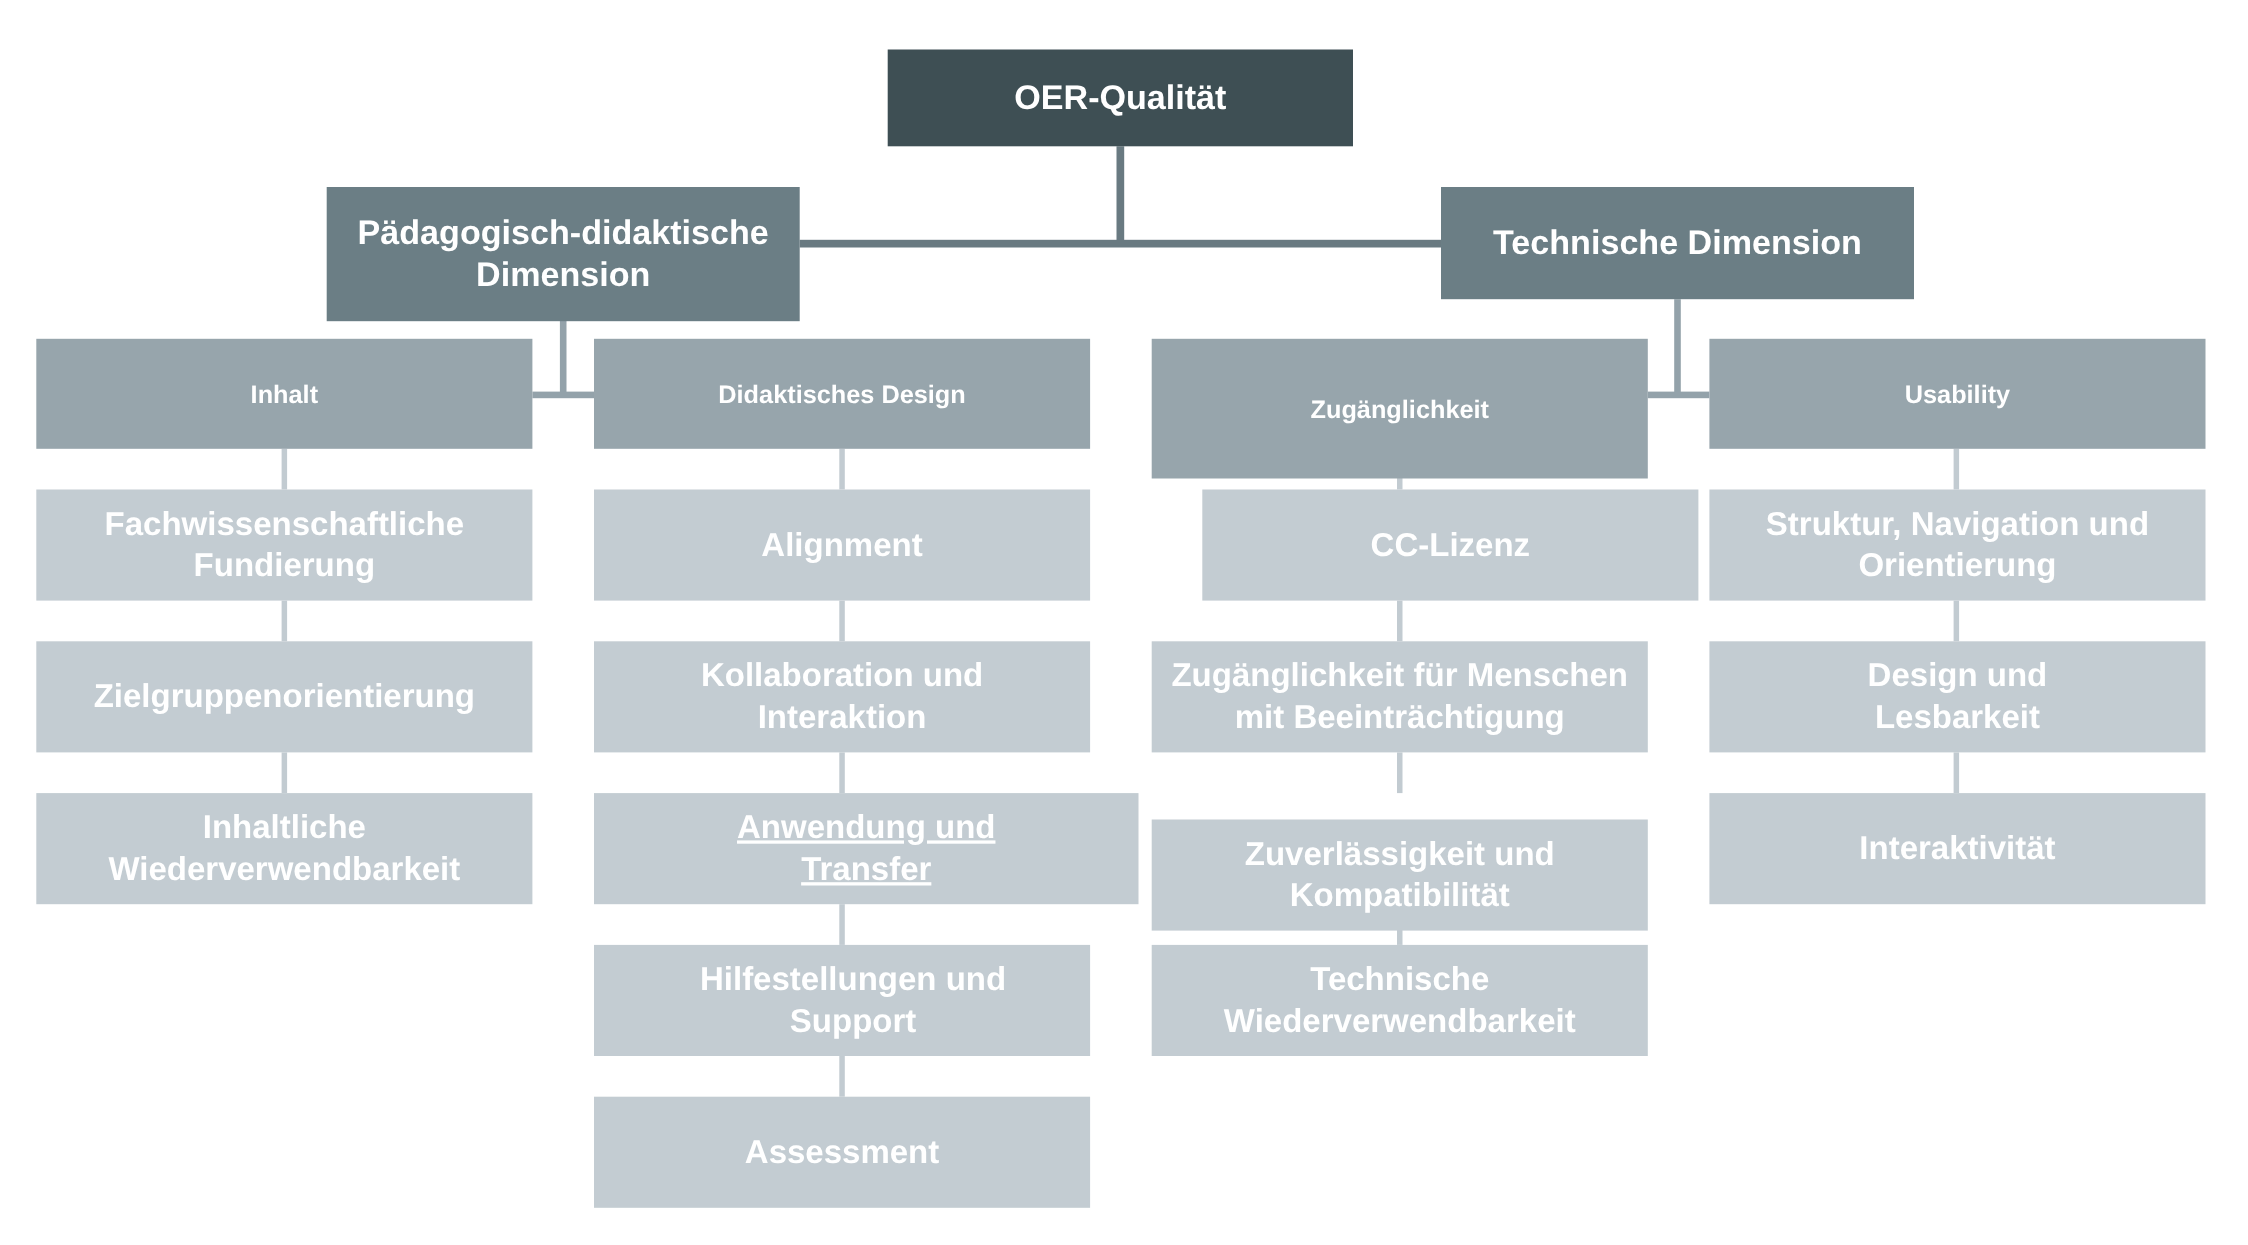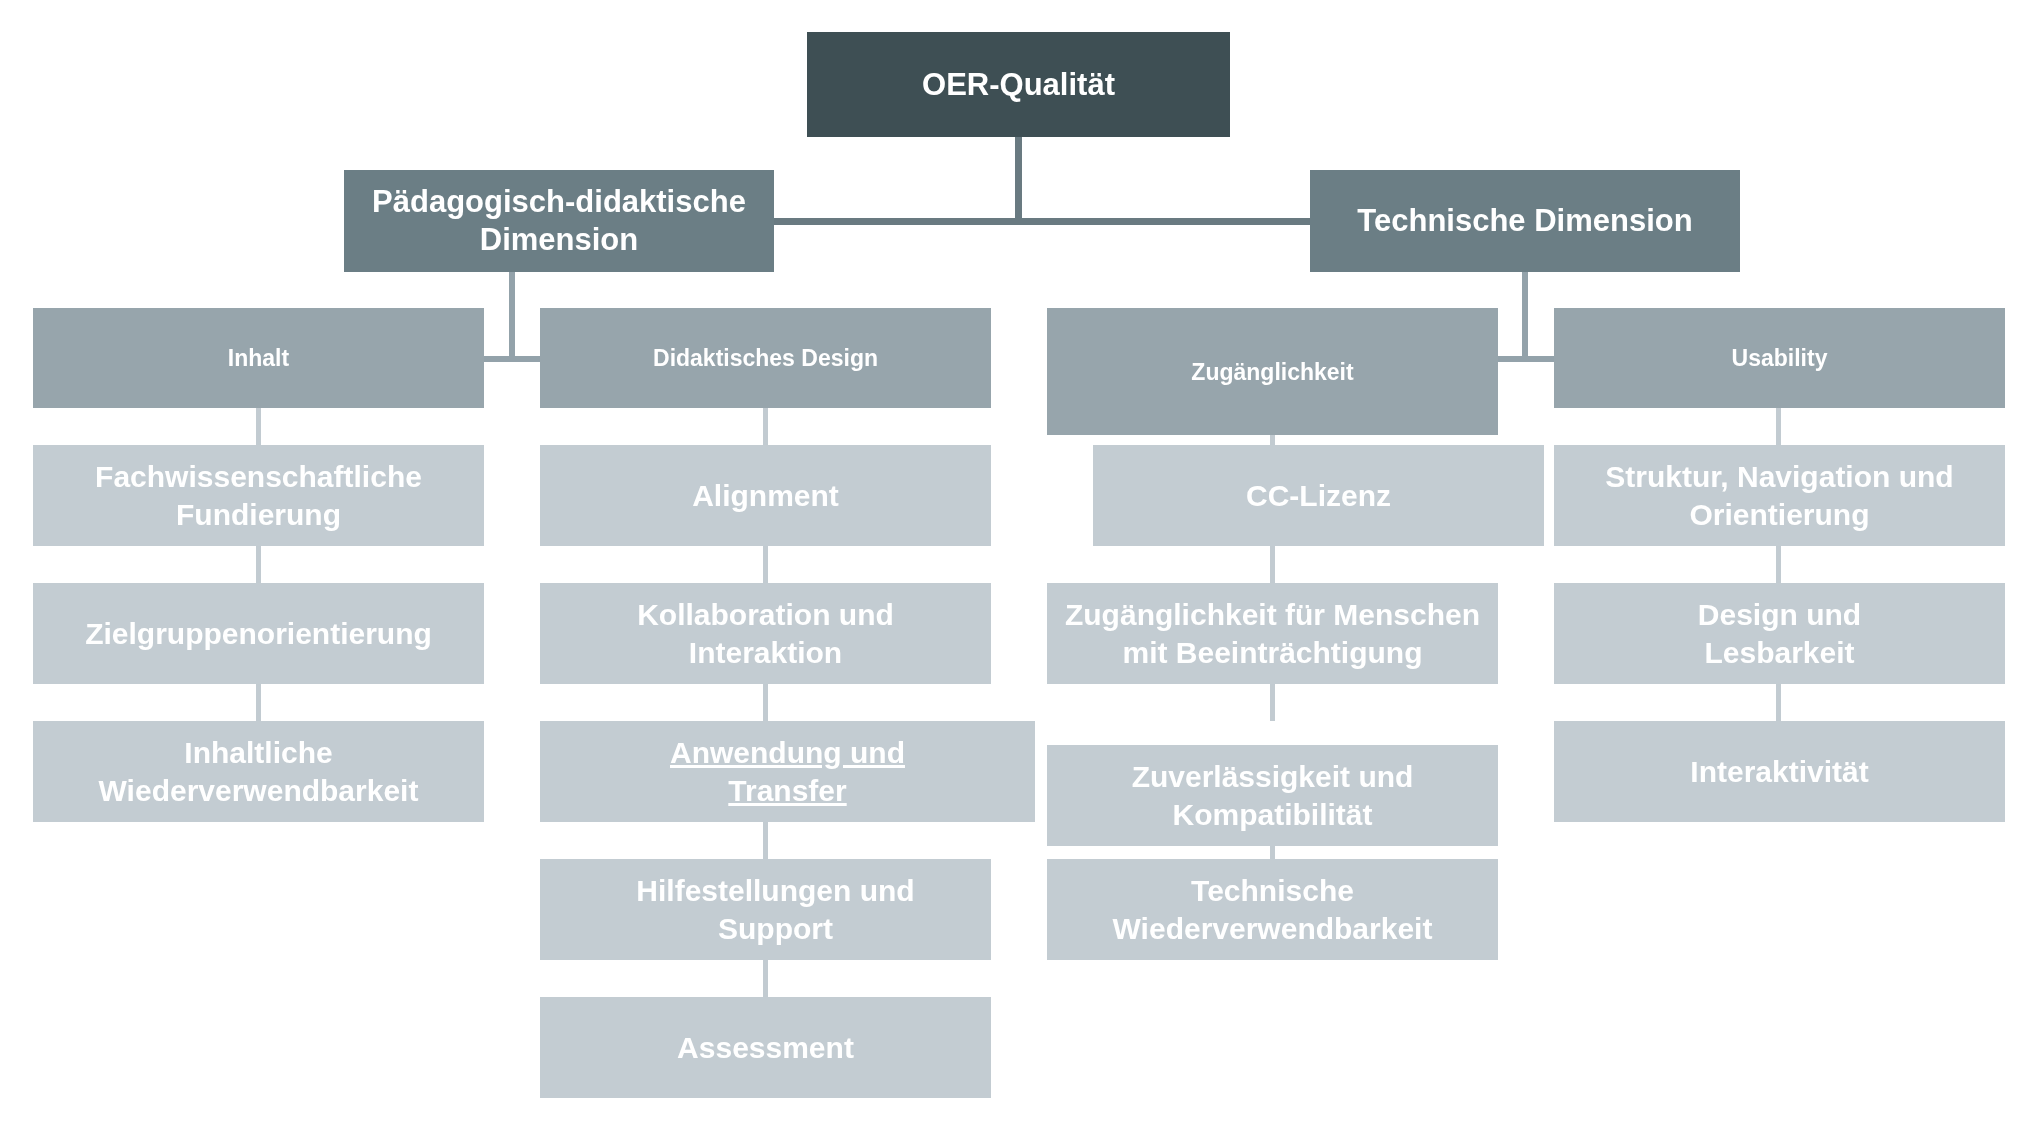--- a/index.html
+++ b/index.html
@@ -68,25 +68,25 @@
 
   <div class="conn light" style="left:1270px;top:408px;width:5px;height:37px;"></div>
   <div class="conn light" style="left:1270px;top:546px;width:5px;height:37px;"></div>
   <div class="conn light" style="left:1270px;top:684px;width:5px;height:37px;"></div>
   <div class="conn light" style="left:1270px;top:822px;width:5px;height:37px;"></div>
 
   <div class="conn light" style="left:1776px;top:408px;width:5px;height:37px;"></div>
   <div class="conn light" style="left:1776px;top:546px;width:5px;height:37px;"></div>
   <div class="conn light" style="left:1776px;top:684px;width:5px;height:37px;"></div>
 
-  <div class="node lvl1" style="left:807px;top:32px;width:423px;height:105px;justify-content:center;">
+  <div class="node lvl1" style="left:807px;top:45px;width:423px;height:88px;justify-content:center;">
     <span class="label">OER-Qualität</span>
   </div>
 
-  <div class="node lvl2" style="left:297px;top:170px;width:430px;height:102px;margin-left:47px;">
+  <div class="node lvl2" style="left:297px;top:170px;width:430px;height:122px;">
     <span class="label">Pädagogisch-didaktische
 Dimension</span>
   </div>
   <div class="node lvl2" style="left:1310px;top:170px;width:430px;height:102px;">
     <span class="label">Technische Dimension</span>
   </div>
 
   <div class="node lvl3" style="left:33px;top:308px;width:451px;height:100px;">
     <span class="label">Inhalt</span>
   </div>

